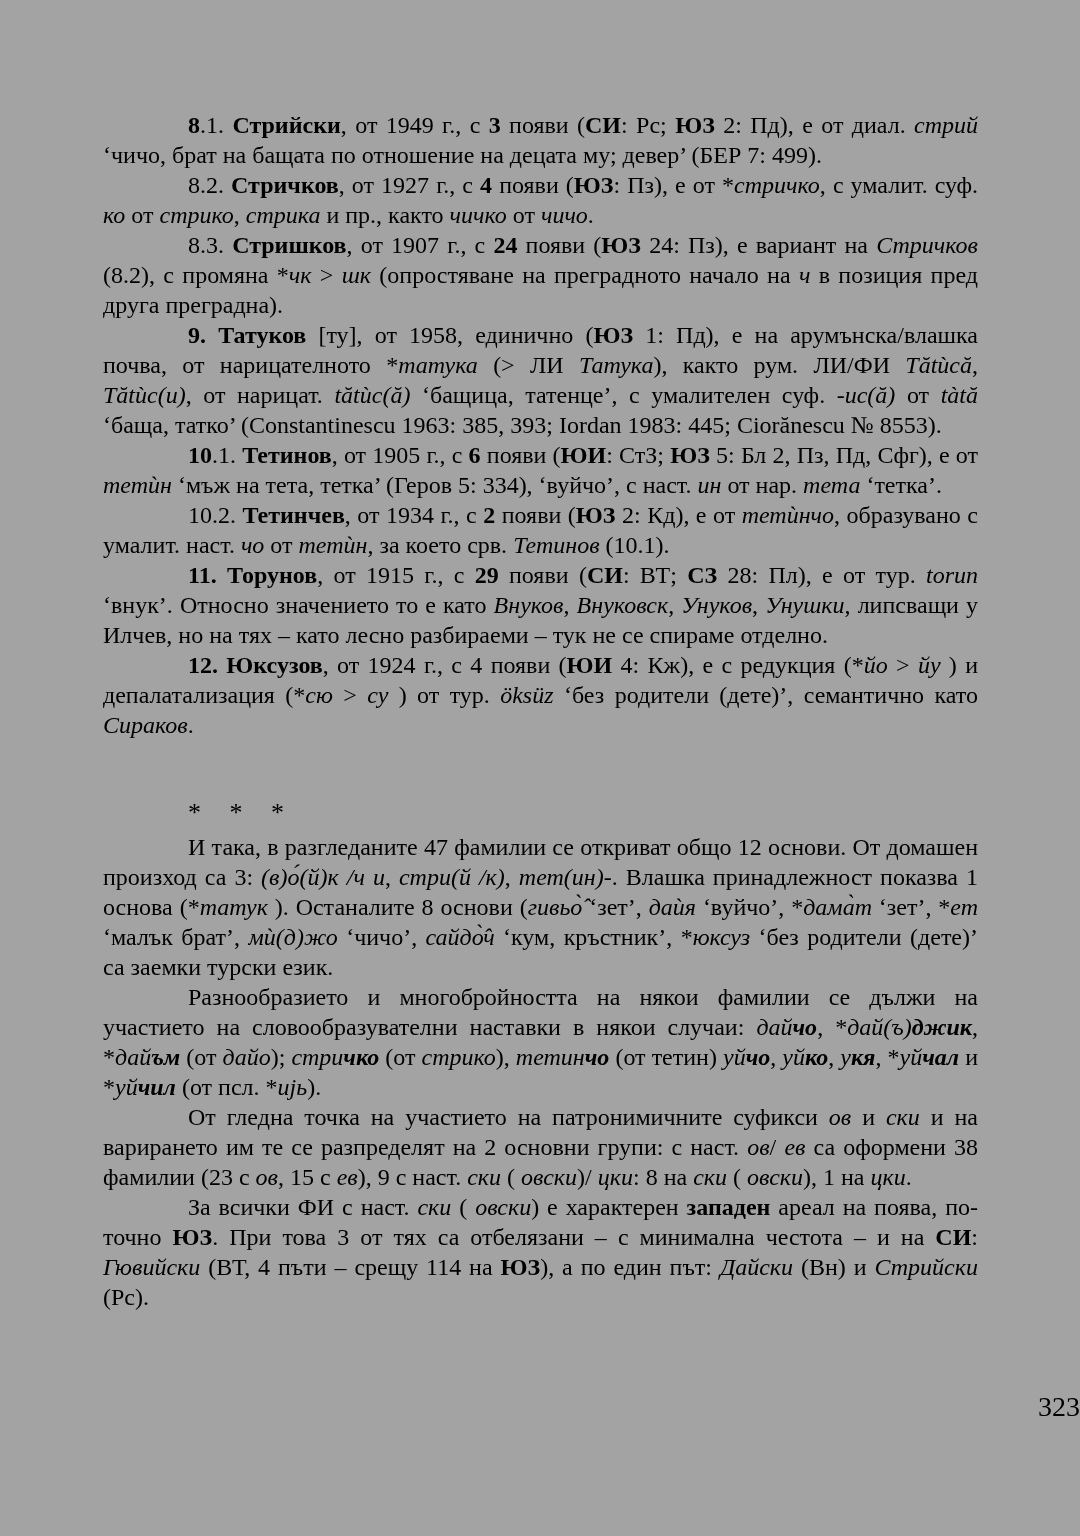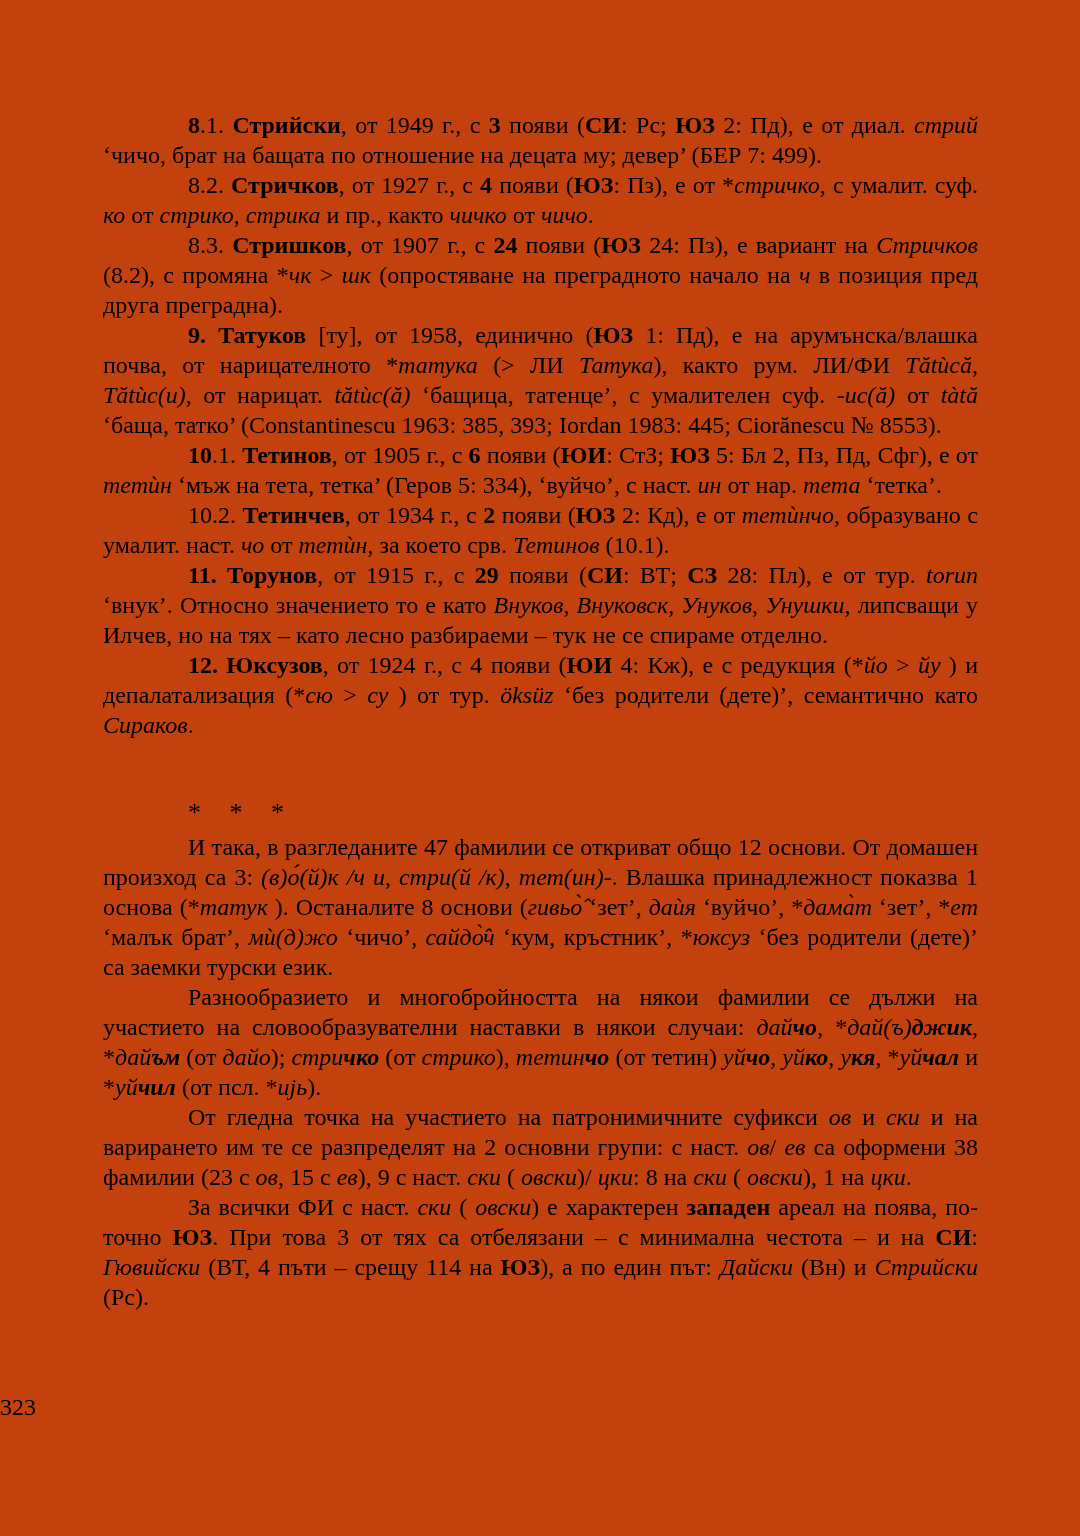--- a/index.html
+++ b/index.html
@@ -10,21 +10,21 @@
     width: 1080px;
     height: 1536px;
     background: #ffffff;
     position: relative;
     font-family: "Liberation Serif", "DejaVu Serif", serif;
     color: #000000;
   }
   .page {
     position: absolute;
     inset: 0;
-    background: #c2410c;
+    background: #a3a3a3;
   }
   .text-block {
     position: absolute;
     left: 103px;
     top: 110px;
     width: 875px;
     font-size: 24px;
     line-height: 30px;
     text-align: justify;
   }
@@ -41,22 +41,22 @@
     font-size: 26px;
   }
   .b  { font-weight: bold; }
   .i  { font-style: italic; }
   .b.i { font-weight: bold; font-style: italic; }
   .page-number {
     position: absolute;
     top: 1392px;
     left: 0;
     width: 1080px;
-    text-align: left;
-    font-size: 24px;
+    text-align: right;
+    font-size: 28px;
     line-height: 30px;
   }
 </style>
 </head>
 <body>
 
 <div class="page">
   <main class="text-block">
       <p><span class="b">8</span><span>.1. </span><span class="b">Стрийски</span><span>, от 1949 г., с </span><span class="b">3</span><span> появи (</span><span class="b">СИ</span><span>: Рс; </span><span class="b">ЮЗ</span><span> 2: Пд), е от диал. </span><span class="i">стрий</span><span> ‘чичо, брат на бащата по отношение на децата му; девер’ (БЕР 7: 499).</span></p>
       <p><span>8.2. </span><span class="b">Стричков</span><span>, от 1927 г., с </span><span class="b">4</span><span> появи (</span><span class="b">ЮЗ</span><span>: Пз), е от *</span><span class="i">стричко</span><span>, с умалит. суф. </span><span class="i">ко</span><span> от </span><span class="i">стрико</span><span>, </span><span class="i">стрика</span><span> и пр., както </span><span class="i">чичко</span><span> от </span><span class="i">чичо</span><span>.</span></p>

